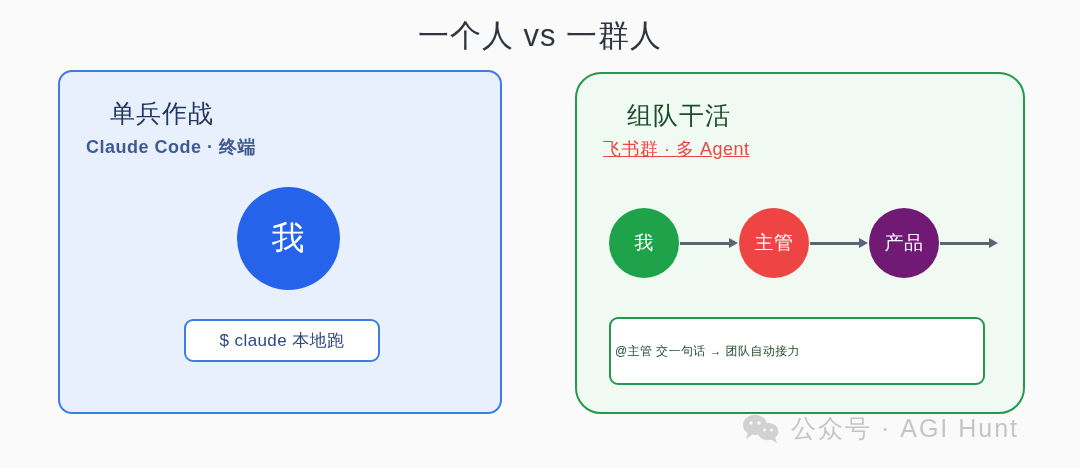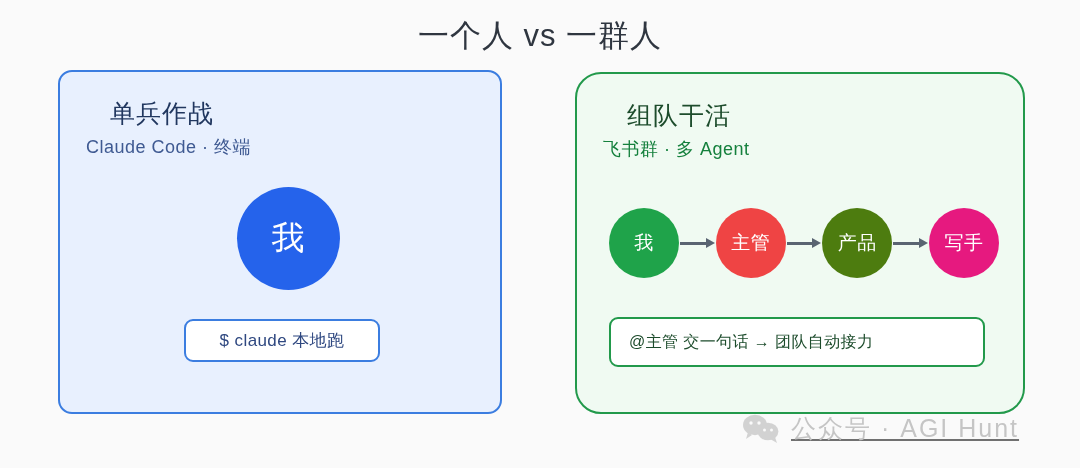--- a/index.html
+++ b/index.html
@@ -65,23 +65,23 @@
   }
   .panel-sub {
     position: absolute;
     left: 26px;
     top: 63px;
     font-size: 18px;
     font-weight: 400;
     letter-spacing: 0.5px;
   }
   #panel-solo .panel-title { color: #21375f; }
-  #panel-solo .panel-sub   { color: #3f5a92; }
+  #panel-solo .panel-sub   { color: #3f5a92; font-weight: bold; }
   #panel-team .panel-title { color: #1d4c2c; }
-  #panel-team .panel-sub   { color: #15803d; }
+  #panel-team .panel-sub   { color: #ef4444; text-decoration: underline; }
 
   
   #solo-avatar {
     position: absolute;
     left: 177px;
     top: 115px;
     width: 103px;
     height: 103px;
     border-radius: 50%;
     background: #2563eb;
@@ -159,43 +159,42 @@
     border-bottom: 5.5px solid transparent;
     border-left: 9px solid #5a6472;
   }
 
   
   #team-message {
     position: absolute;
     left: 32px;
     top: 243px;
     width: 376px;
-    height: 50px;
+    height: 68px;
     box-sizing: border-box;
     background: #ffffff;
     border: 2px solid #22994b;
     border-radius: 9px;
     display: flex;
     align-items: center;
-    padding-left: 18px;
-    font-size: 16px;
+    padding-left: 4px;
+    font-size: 12px;
     color: #1d4c2c;
     letter-spacing: 0.4px;
   }
 
   
   #watermark {
     position: absolute;
     left: 742px;
     top: 412px;
     display: flex;
     align-items: center;
     gap: 11px;
     opacity: 0.55;
-    text-decoration: underline;
   }
   #wechat-icon { display: block; }
   #watermark-text {
     font-size: 25px;
     color: #9a9a9a;
     letter-spacing: 2px;
   }
 </style>
 </head>
 <body>
@@ -219,26 +218,25 @@
     <div class="chain-node" style="background:#1fa34a">我</div>
     <div class="chain-arrow">
       <span class="shaft"></span>
       <span class="head"></span>
     </div>
     <div class="chain-node" style="background:#ef4444">主管</div>
     <div class="chain-arrow">
       <span class="shaft"></span>
       <span class="head"></span>
     </div>
-    <div class="chain-node" style="background:#4d7c0f">产品</div>
+    <div class="chain-node" style="background:#701a75">产品</div>
     <div class="chain-arrow">
       <span class="shaft"></span>
       <span class="head"></span>
     </div>
-    <div class="chain-node" style="background:#e6197f">写手</div>
   </div>
 
   <div id="team-message">@主管 交一句话 → 团队自动接力</div>
 </section>
 
 <div id="watermark">
   <svg id="wechat-icon" width="38" height="32" viewBox="0 0 38 32">
     <ellipse cx="13" cy="12" rx="12" ry="10.2" fill="#b3b3b3"></ellipse>
     <polygon points="6,19 4,26 10,22" fill="#b3b3b3"></polygon>
     <circle cx="9" cy="10" r="1.7" fill="#fafafa"></circle>

